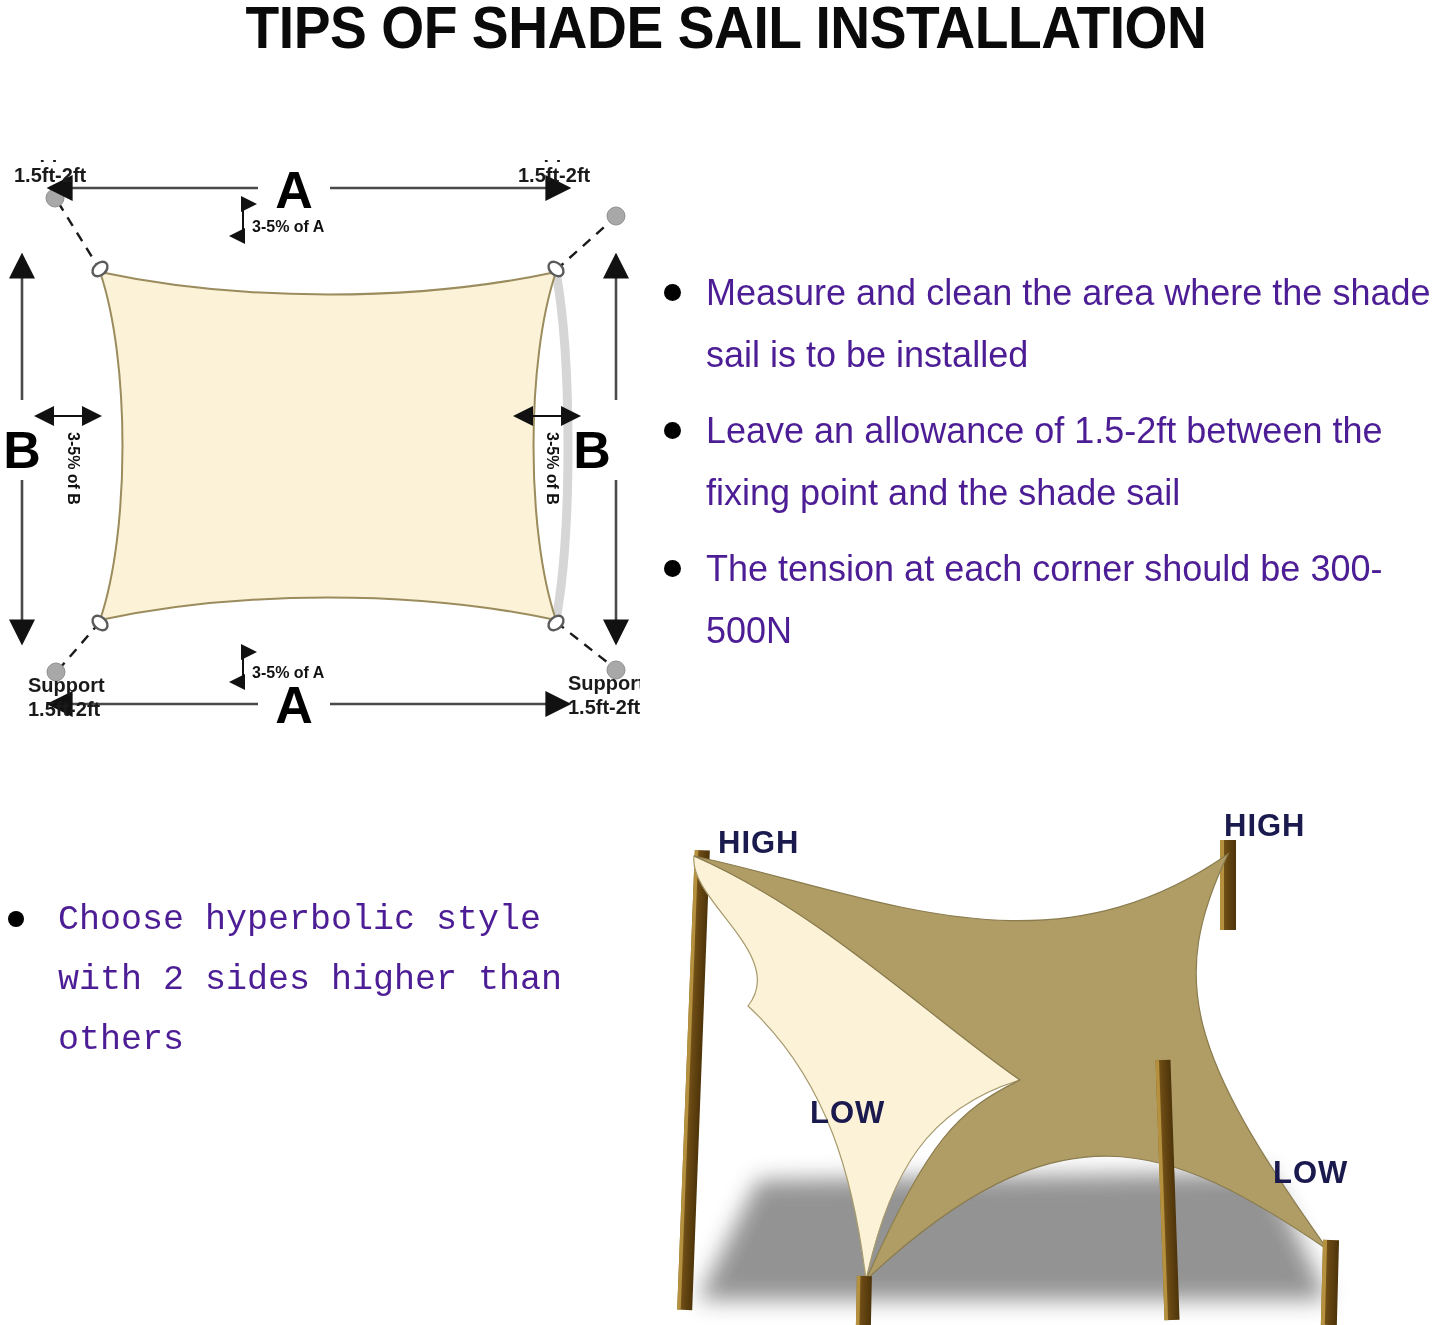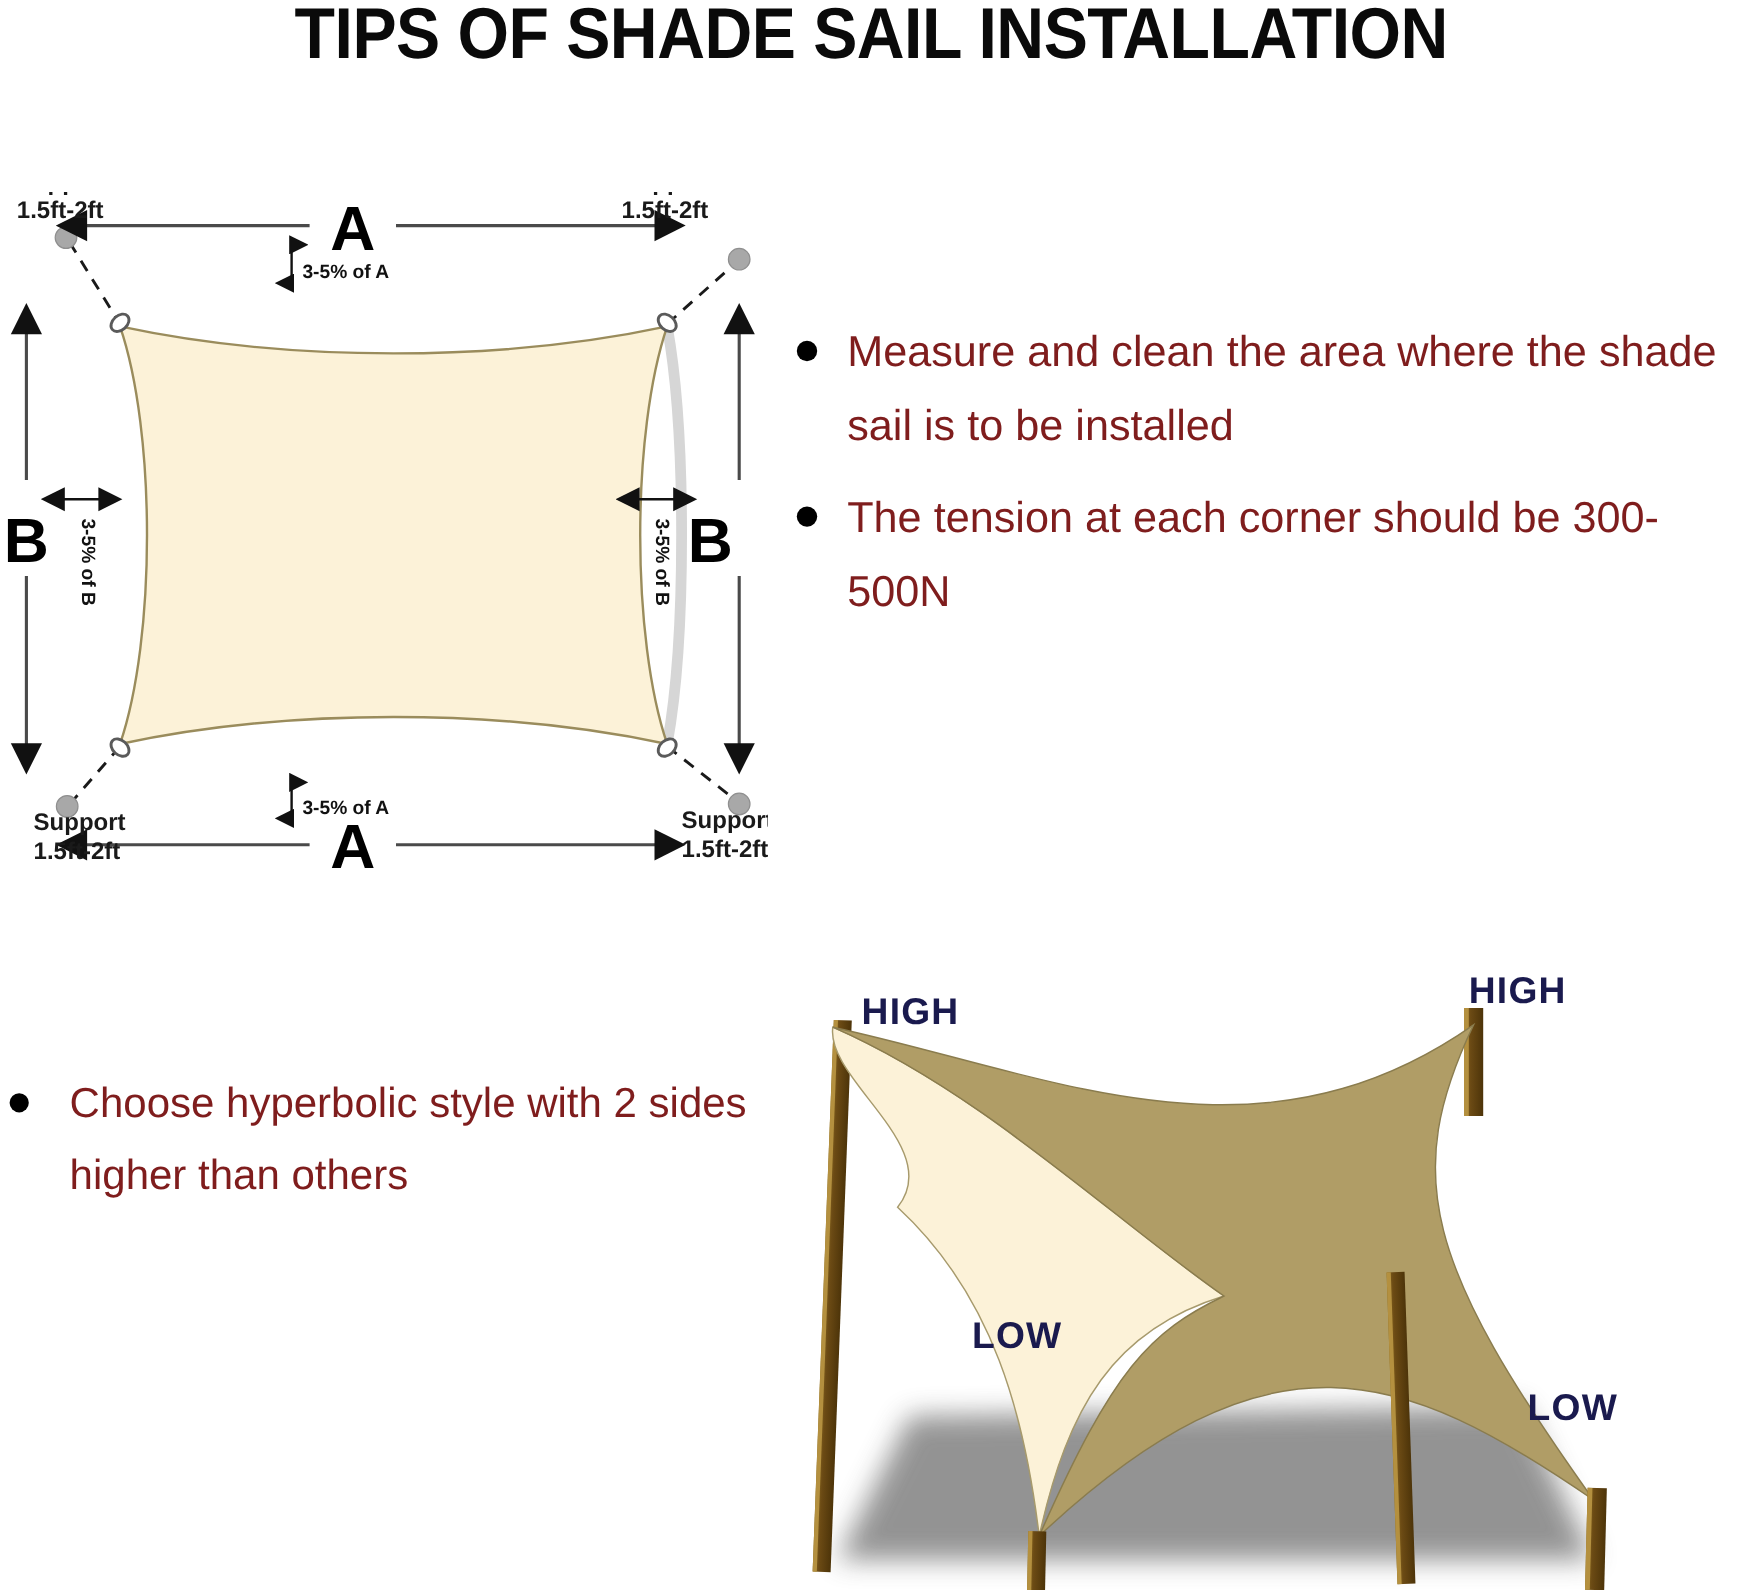--- a/index.html
+++ b/index.html
@@ -31,29 +31,29 @@
   #hyper-diagram{left:628px;top:780px;width:792px;height:545px;}
 
   
   ul.bullets{list-style:none;margin:0;padding:0;}
   ul.bullets li{
     position:relative;
     padding-left:58px;
     margin-bottom:14px;
     font-size:36px;
     line-height:1.72;
-    color:#7f1d1d;
+    color:#4c1d95;
     font-family:"Liberation Sans","DejaVu Sans",sans-serif;
   }
   ul.bullets li .dot{
     position:absolute;left:16px;top:22px;
     width:17px;height:17px;border-radius:50%;
     background:#000;
   }
-  #style-list ul.bullets li{font-size:35px;margin-bottom:10px;}
+  #style-list ul.bullets li{font-size:35px;margin-bottom:10px;font-family:Liberation Mono, monospace;}
   #style-list ul.bullets li .dot{left:8px;top:21px;width:16px;height:16px;}
 
   
   svg text{font-family:"Liberation Sans","DejaVu Sans",sans-serif;}
   .lbl-support{font-size:20px;font-weight:bold;fill:#1a1a1a;}
   .lbl-pct{font-size:16px;font-weight:bold;fill:#111;}
   .lbl-AB{font-size:52px;font-weight:bold;fill:#000;}
   .lbl-hl{font-size:30px;font-weight:bold;fill:#1a1a4e;letter-spacing:1px;}
 </style>
 </head>
@@ -171,20 +171,24 @@
       <text class="lbl-support" x="568" y="554">1.5ft-2ft</text>
     </g>
   </svg>
 </div>
 
 <div class="panel" id="tips-list">
   <ul class="bullets">
     <li>
       <span class="dot"></span>
       <span>Measure and clean the area where the shade sail is to be installed</span>
+    </li>
+    <li>
+      <span class="dot"></span>
+      <span>Leave an allowance of 1.5-2ft between the fixing point and the shade sail</span>
     </li>
     <li>
       <span class="dot"></span>
       <span>The tension at each corner should be 300-500N</span>
     </li>
   </ul>
 </div>
 
 <div class="panel" id="style-list">
   <ul class="bullets">

